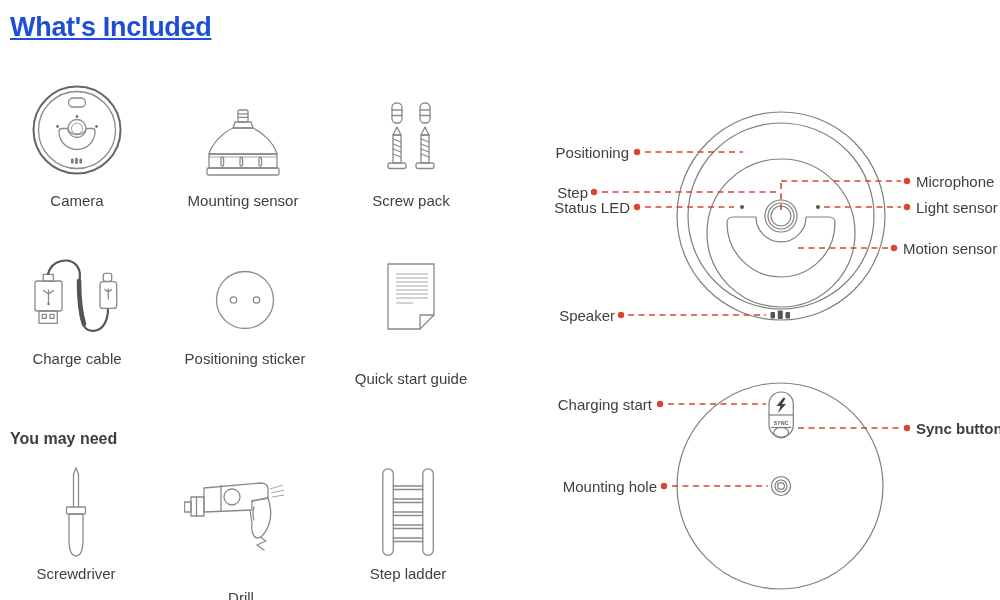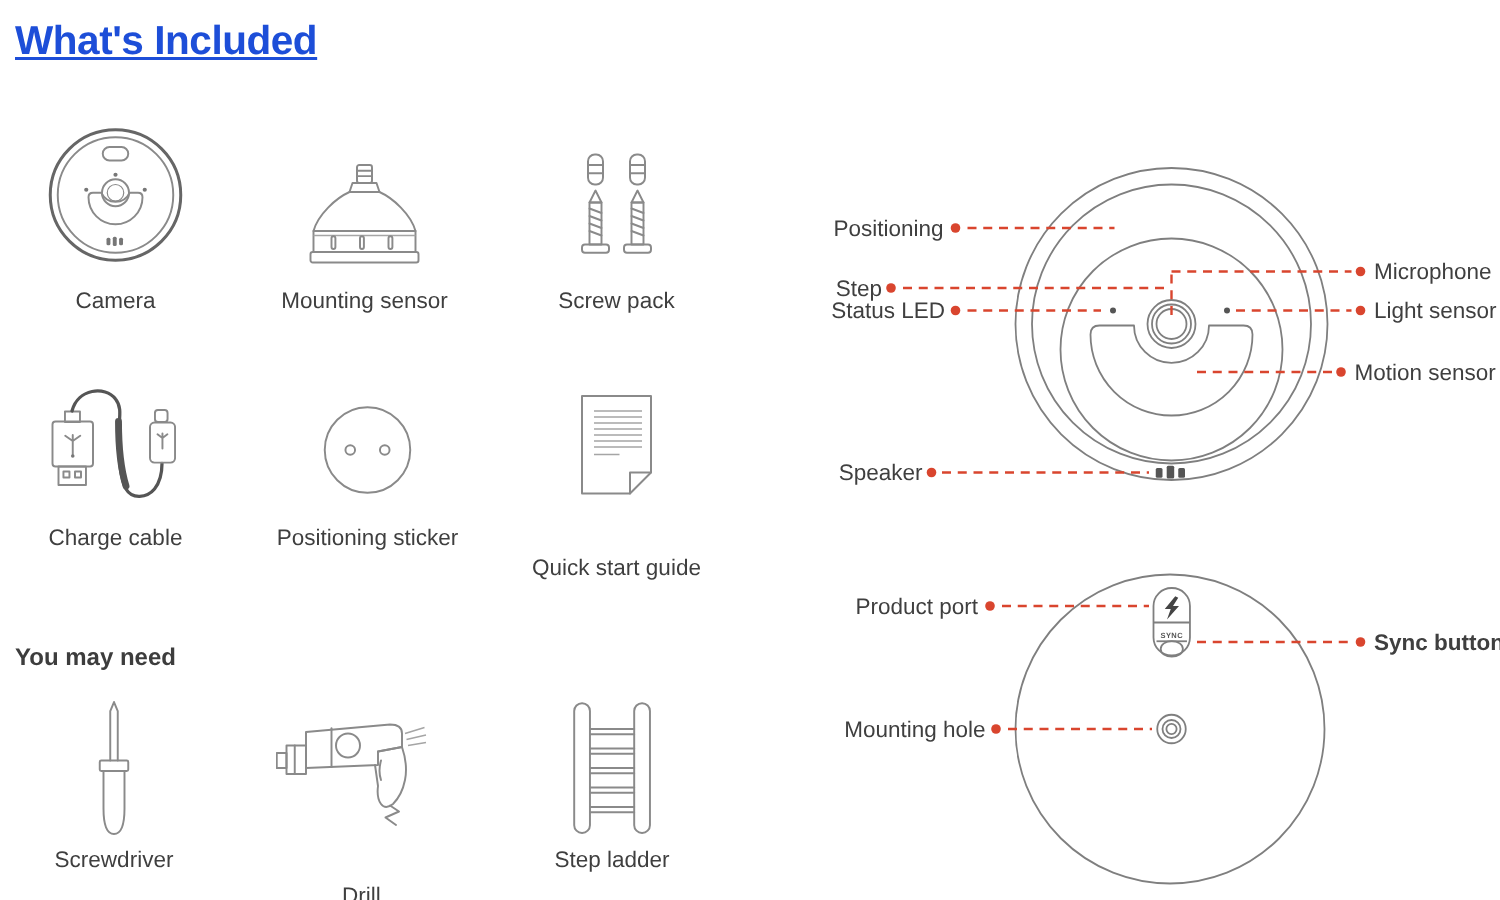--- a/index.html
+++ b/index.html
@@ -195,17 +195,17 @@
 
     <path class="dash" d="M668,404 H766"></path>
     <path class="dash" d="M798,428 H900"></path>
     <path class="dash" d="M672,486 H768"></path>
 
     <circle class="rdot" cx="660" cy="404" r="3.2"></circle>
     <circle class="rdot" cx="907" cy="428" r="3.2"></circle>
     <circle class="rdot" cx="664" cy="486" r="3.2"></circle>
   </svg>
 
-  <div class="ptr" style="right:348px;top:396px;">Product port</div>
+  <div class="ptr" style="right:348px;top:396px;">Charging start</div>
   <div class="ptr" style="right:343px;top:478px;">Mounting hole</div>
   <div class="ptr" style="left:916px;top:420px;font-weight:bold;">Sync button</div>
 
 </div>
 
 </body></html>

